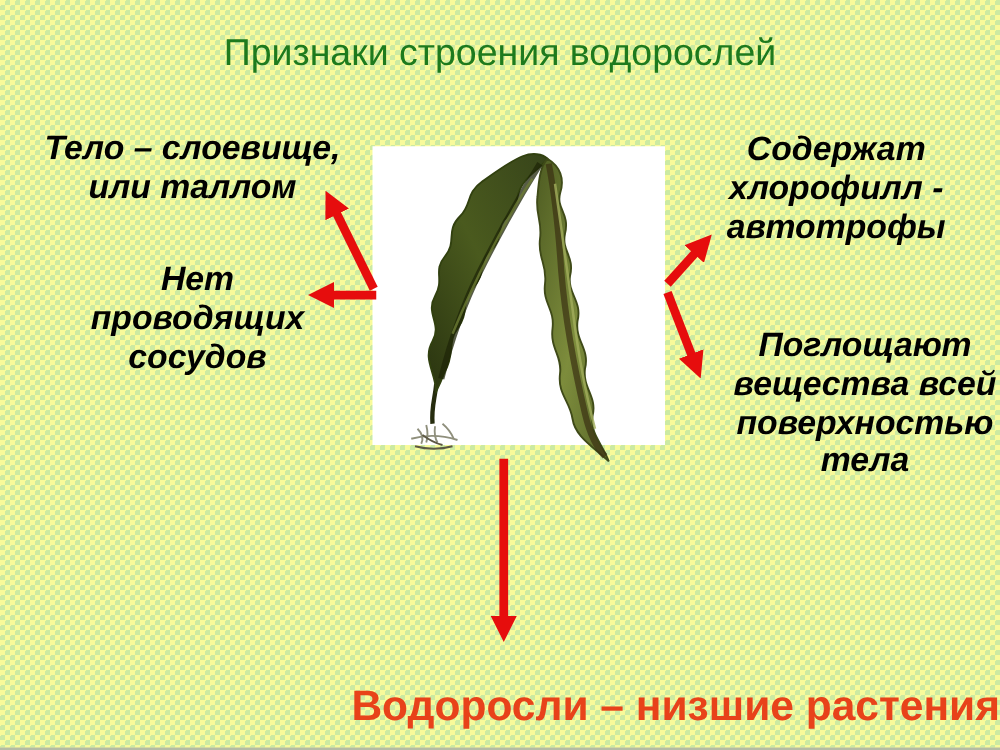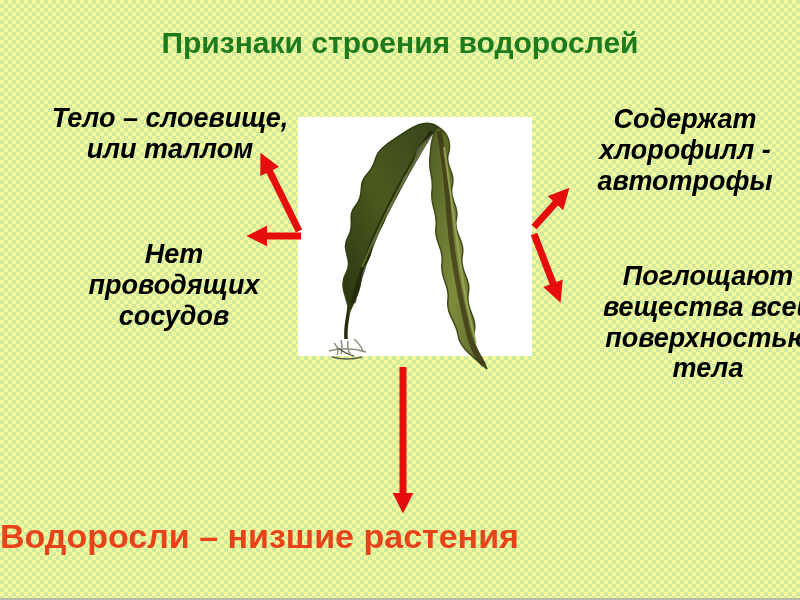--- a/index.html
+++ b/index.html
@@ -13,48 +13,47 @@
       linear-gradient(45deg, #cceaa2 25%, transparent 25%, transparent 75%, #cceaa2 75%),
       linear-gradient(45deg, #cceaa2 25%, transparent 25%, transparent 75%, #cceaa2 75%);
     background-position:0 0, 4px 4px;
     background-size:8px 8px;
     border-bottom:2px solid #b6bca4;
     box-sizing:border-box;
   }
   .title{
     position:absolute;left:0;right:0;top:26px;
     text-align:center;
-    font-size:30px;font-weight:bold;
+    font-size:30px;font-weight:normal;
     color:#1d7a1d;
   }
   .label{
     position:absolute;
     font-size:27px;font-weight:bold;font-style:italic;
     color:#000;
     text-align:center;
     white-space:pre-line;
     line-height:1.14;
-    padding-left:16px;
   }
   .label-thallus{left:8px;top:103px;width:292px;}
-  .label-no-vessels{left:38px;top:208px;width:240px;margin-top:31px;}
+  .label-no-vessels{left:38px;top:208px;width:240px;}
   .label-chlorophyll{left:543px;top:104px;width:252px;}
   .label-absorption{left:540px;top:261px;width:304px;}
   .imgbox{
     position:absolute;left:298px;top:117px;width:234px;height:239px;
     background:#ffffff;
   }
   .imgbox svg{position:absolute;left:0;top:0;overflow:visible;}
   .arrows{
     position:absolute;left:0;top:0;width:800px;height:600px;
     pointer-events:none;
   }
   .conclusion{
-    position:absolute;left:0;right:0;top:517px;
-    text-align:left;
+    position:absolute;left:0;right:0;top:546px;
+    text-align:right;
     font-size:34px;font-weight:bold;
     color:#e8421a;
   }
 </style>
 </head>
 <body>
 
 <div class="slide">
 
   <div class="title">Признаки строения водорослей</div>

